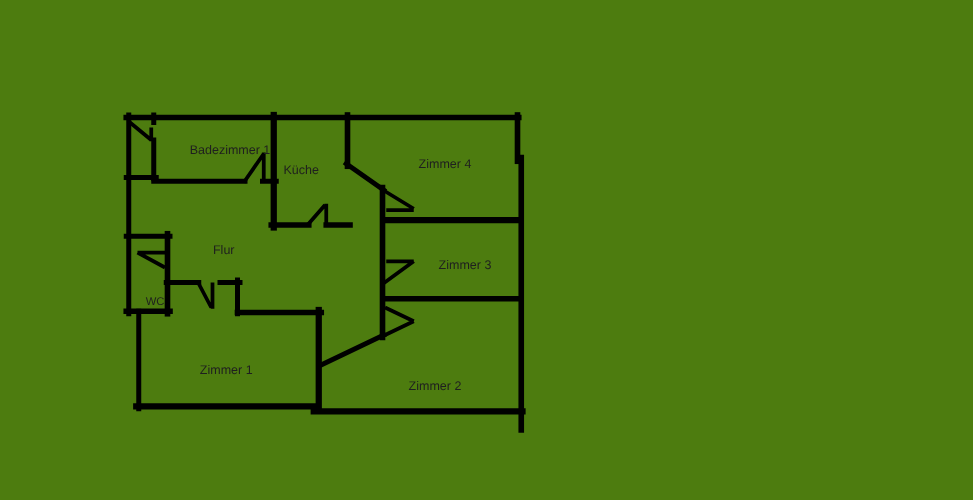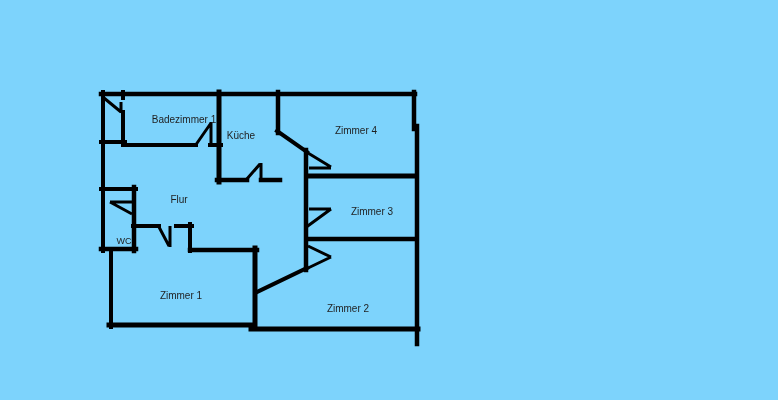--- a/index.html
+++ b/index.html
@@ -8,21 +8,21 @@
     background: #ffffff;
     width: 778px;
     height: 400px;
     overflow: hidden;
     font-family: "Liberation Sans", sans-serif;
   }
   .stage {
     position: relative;
     width: 778px;
     height: 400px;
-    background: #7dd3fc;
+    background: #4d7c0f;
   }
   svg.plan {
     position: absolute;
     left: 0;
     top: 0;
     width: 778px;
     height: 400px;
   }
   svg.plan path {
     fill: none;

